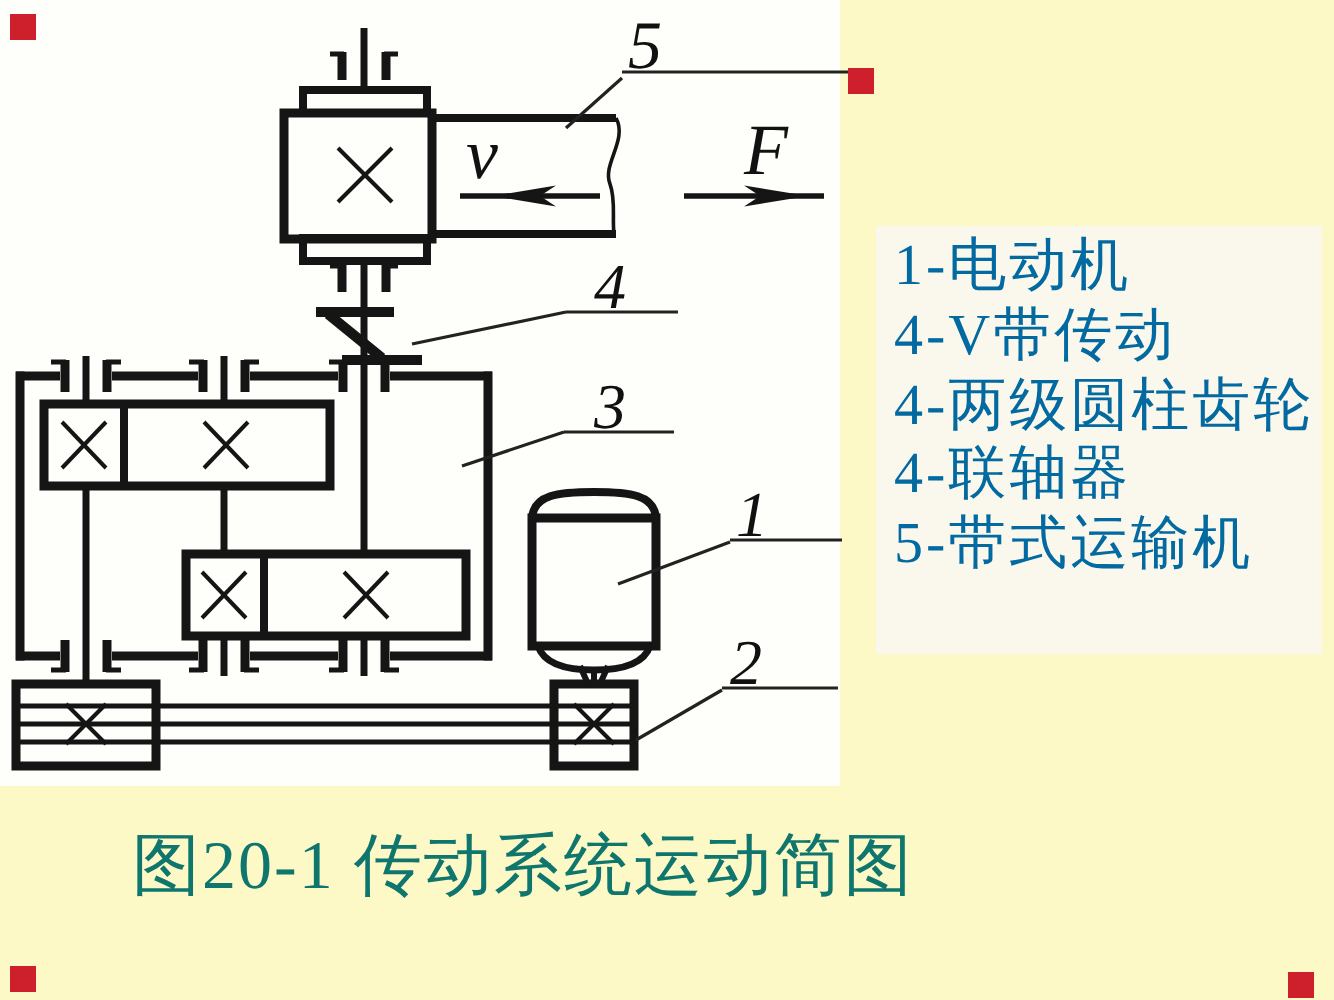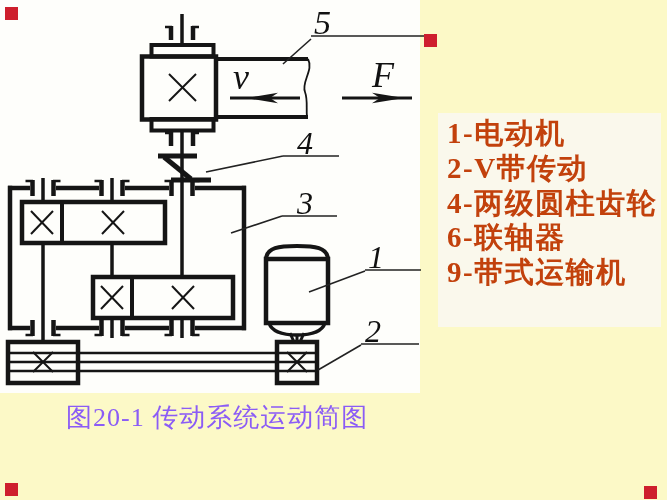--- a/index.html
+++ b/index.html
@@ -1,22 +1,22 @@
 <!DOCTYPE html>
 <html><head>
 <meta charset="utf-8">
 <style>
   html,body{margin:0;padding:0;}
   body{font-family:"Liberation Serif",serif;}
   #stage{position:relative;width:667px;height:500px;background:#FCF9C7;overflow:hidden;}
   #white-area{position:absolute;left:0;top:0;width:420px;height:393px;background:#FEFEFB;}
   #legend-panel{position:absolute;left:438px;top:113px;width:223px;height:214px;background:#FAF8EC;}
   #legend-text{position:absolute;left:447px;top:116px;width:215px;font-size:29px;line-height:34.8px;
-               color:#c2410c;letter-spacing:1.5px;white-space:nowrap;font-weight:bold;}
-  #caption{position:absolute;left:66px;top:400px;font-size:26px;color:#8b5cf6;letter-spacing:1px;white-space:nowrap;}
+               color:#0369a1;letter-spacing:1.5px;white-space:nowrap;}
+  #caption{position:absolute;left:66px;top:410px;font-size:34px;color:#0f766e;letter-spacing:1px;white-space:nowrap;}
   svg{position:absolute;left:0;top:0;}
   .red-marker{position:absolute;width:13px;height:13px;background:#CE1F2D;}
   .lbl{font-family:"Liberation Serif",serif;font-style:italic;fill:#111;}
 </style>
 </head>
 <body>
 
 <div id="stage">
 
   <div id="white-area"></div>
@@ -161,24 +161,24 @@
     <text class="lbl" x="297" y="154" font-size="32">4</text>
     <text class="lbl" x="297" y="214" font-size="32">3</text>
     <text class="lbl" x="368" y="268" font-size="32">1</text>
     <text class="lbl" x="365" y="342" font-size="32">2</text>
     <text class="lbl" x="233" y="89" font-size="36">v</text>
     <text class="lbl" x="372" y="87" font-size="36">F</text>
   </svg>
 
   <div id="legend-text">
     <div>1-电动机</div>
-    <div>2-V带传动</div>
+    <div>4-V带传动</div>
     <div>4-两级圆柱齿轮</div>
-    <div>6-联轴器</div>
-    <div>9-带式运输机</div>
+    <div>4-联轴器</div>
+    <div>5-带式运输机</div>
   </div>
 
   <div id="caption">图20-1 传动系统运动简图</div>
 
   <div class="red-marker" style="left:5px;top:7px;"></div>
   <div class="red-marker" style="left:424px;top:34px;"></div>
   <div class="red-marker" style="left:5px;top:483px;"></div>
   <div class="red-marker" style="left:644px;top:486px;"></div>
 
 </div>

